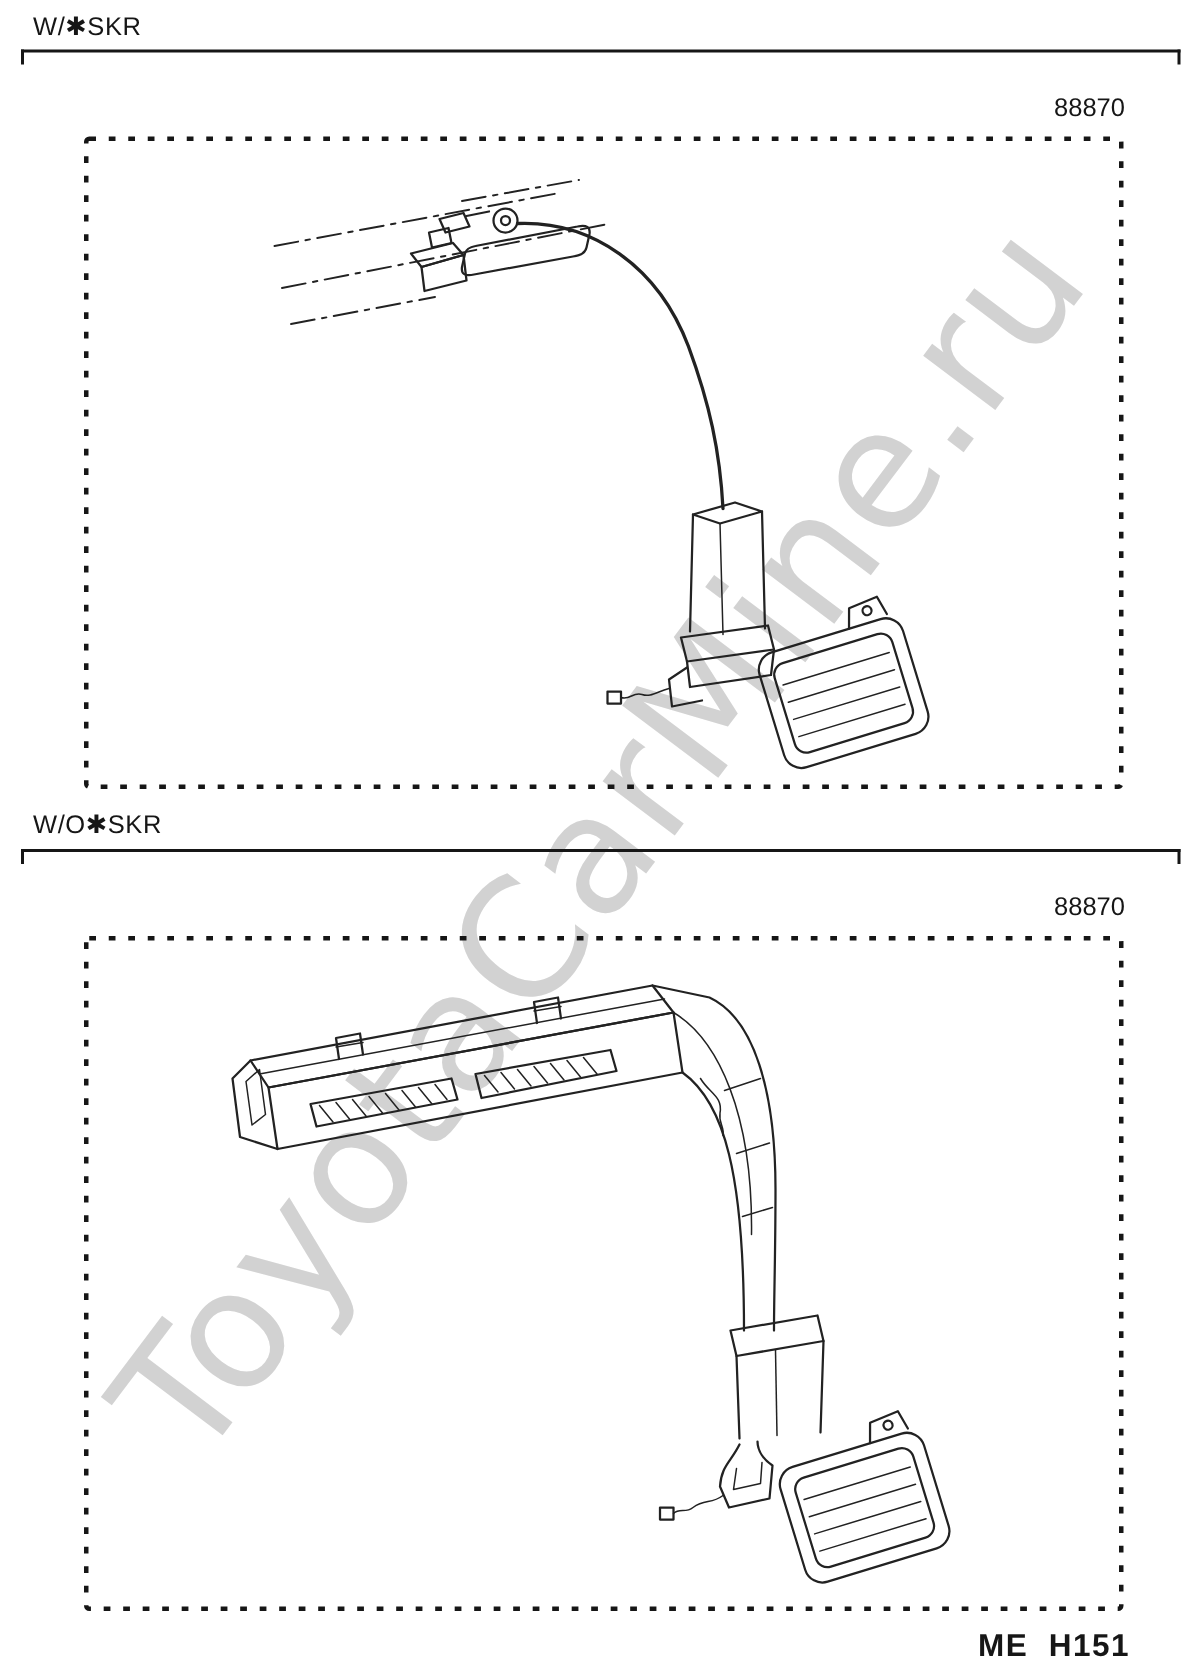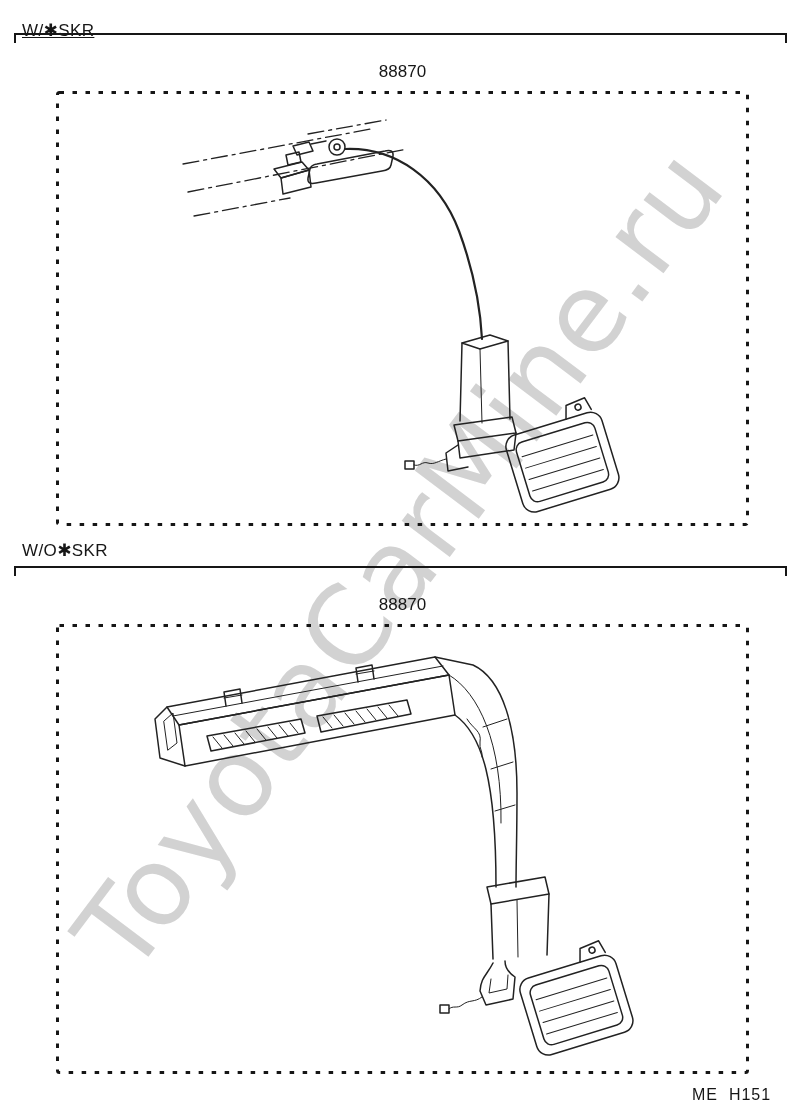--- a/index.html
+++ b/index.html
@@ -22,39 +22,39 @@
   .section-label{
     position:absolute;font-size:17px;font-weight:500;letter-spacing:.4px;
   }
   .bracket{
     position:absolute;height:8px;
     border-top:2px solid var(--ink);
     border-left:2px solid var(--ink);
     border-right:2px solid var(--ink);
   }
   .part-number{
-    position:absolute;left:55px;width:695px;text-align:center;font-size:17px;
+    position:absolute;left:55px;width:695px;text-align:right;font-size:17px;
   }
   .diagram-box{position:absolute;left:55px;}
   .footer-code{
-    position:absolute;left:692px;top:1086px;
-    font-size:16px;font-weight:400;letter-spacing:1px;white-space:pre;
+    position:absolute;left:652px;top:1086px;
+    font-size:21px;font-weight:700;letter-spacing:1px;white-space:pre;
   }
   svg{display:block;}
   .dash{fill:none;stroke:var(--ink);stroke-width:3;stroke-dasharray:4.5 8.5;}
   .art{fill:none;stroke:var(--line);stroke-width:1.5;stroke-linejoin:round;stroke-linecap:round;}
   .art .thin{stroke-width:1;}
   .art .dd{stroke-dasharray:16 5 3 5;stroke-width:1.3;}
 </style>
 </head>
 <body>
 
 <div class="watermark">ToyotaCarMine.ru</div>
 
-<div class="section-label" style="left:22px;top:20px;text-decoration:underline;">W/✱SKR</div>
+<div class="section-label" style="left:22px;top:8px;">W/✱SKR</div>
 <div class="bracket" style="left:14px;top:33px;width:769px;"></div>
 <div class="part-number" style="top:62px;">88870</div>
 
 <div class="diagram-box" style="top:90px;">
   <svg width="695" height="437" viewBox="0 0 695 437">
     <rect class="dash" x="2.5" y="2.5" width="690" height="432" rx="2"></rect>
     <g class="art">
       <g>
         <path class="dd" d="M128,74 L316,39"></path>
         <path class="dd" d="M133,102 L352,59"></path>

